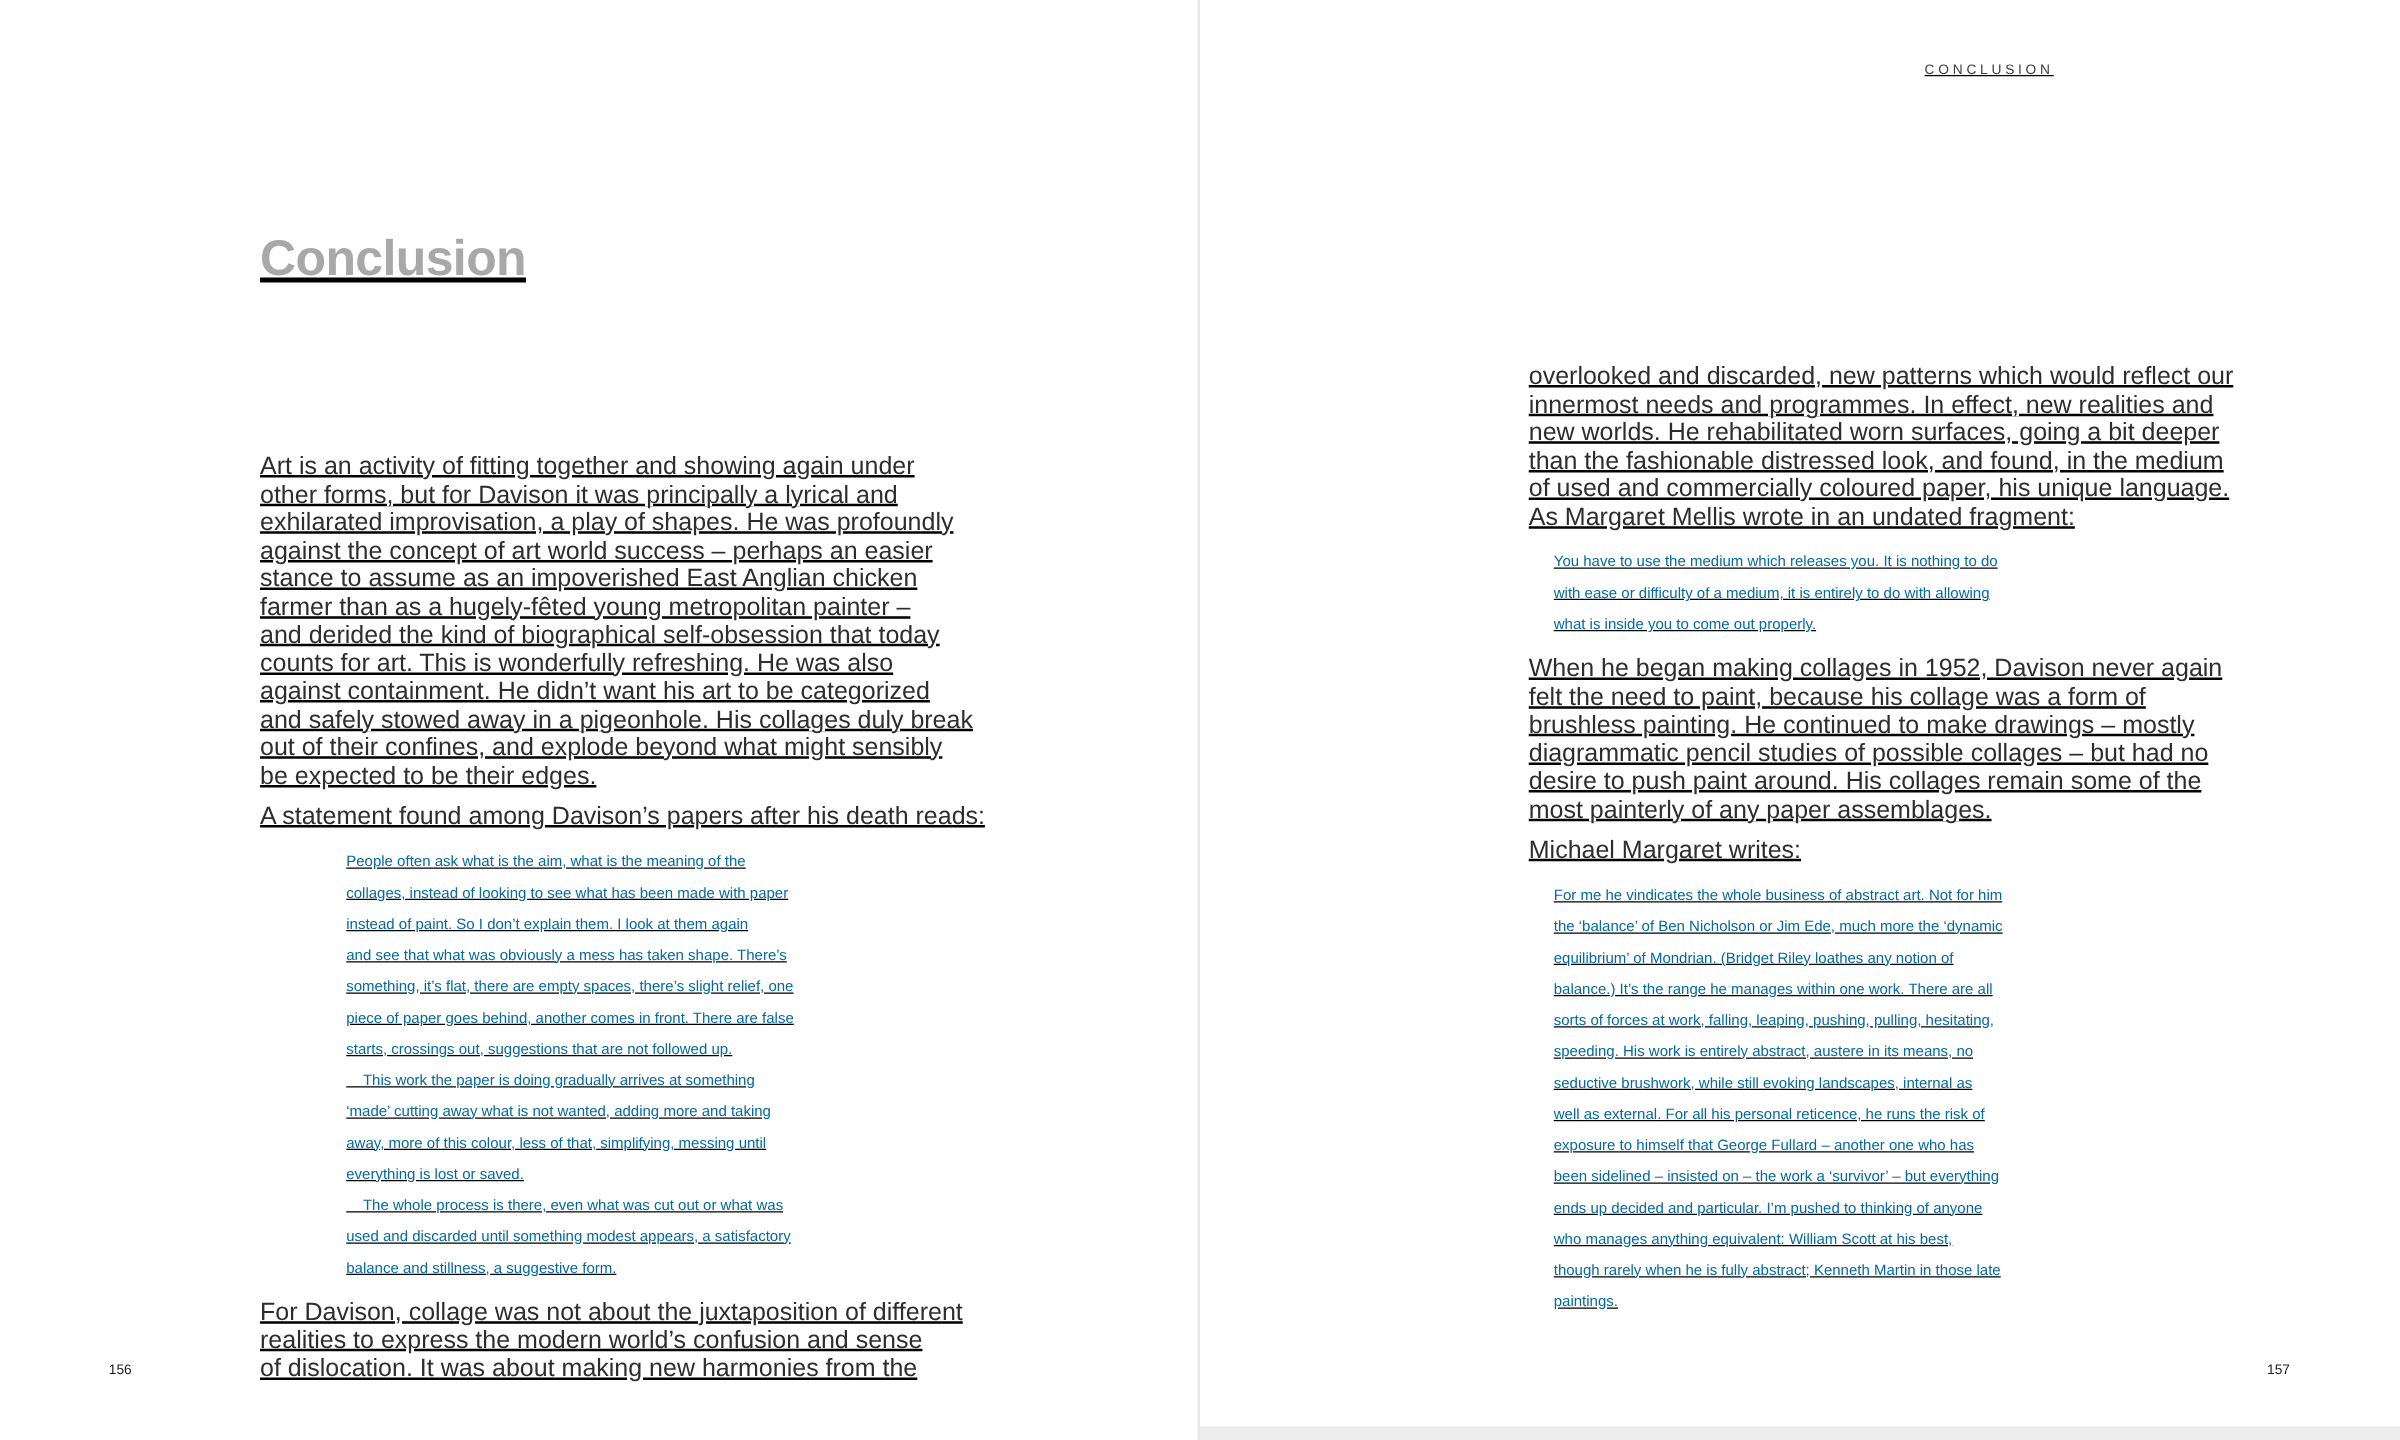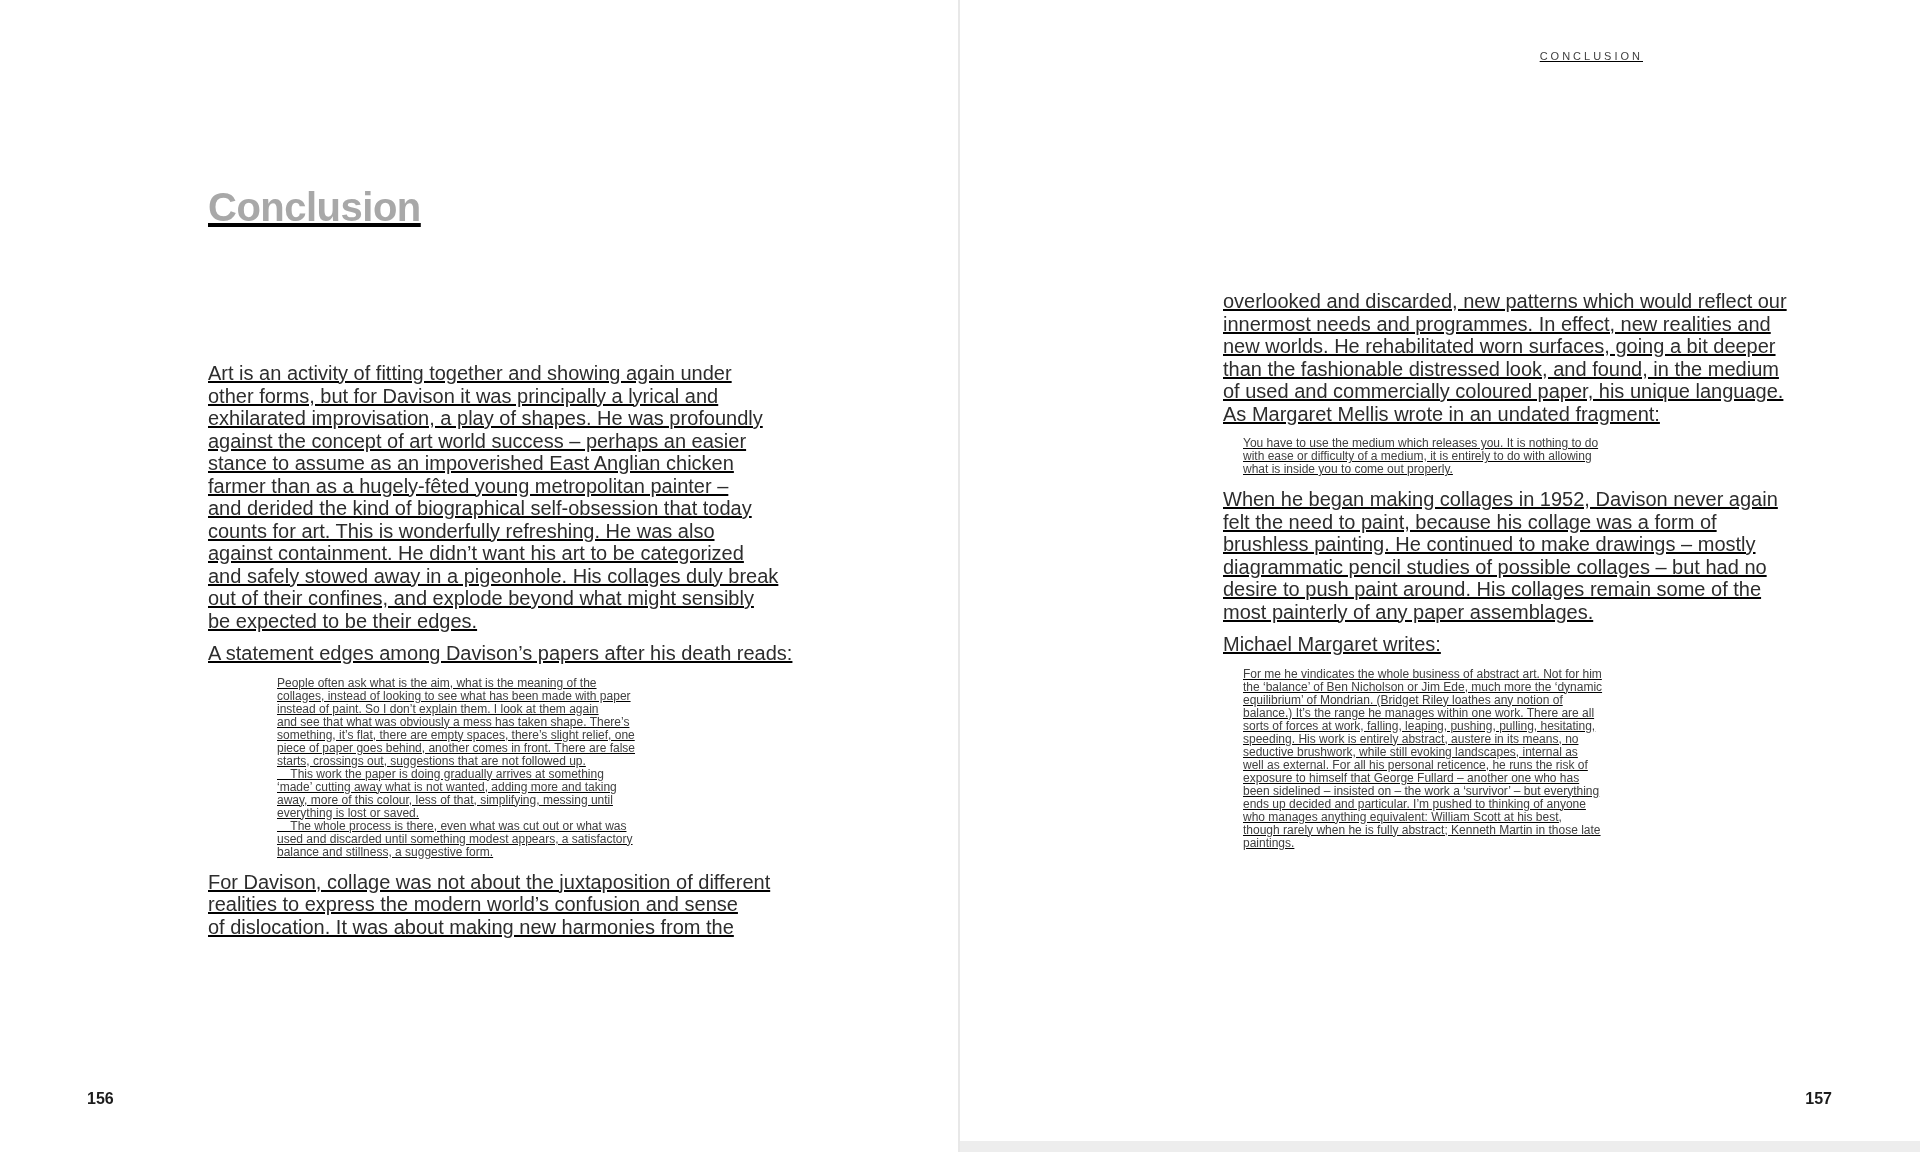--- a/index.html
+++ b/index.html
@@ -39,40 +39,40 @@
     margin: 0 0 10px 0;
     font-size: 20px;
     line-height: 22.5px;
     color: #2d2d2d;
     white-space: pre;
   }
   .page.left .first-par { margin-top: 133px; }
   .quote-block {
     margin: 12px 0 12px 69px;
     font-size: 12px;
-    line-height: 13px;
-    color: #404040;
+    line-height: 25px;
+    color: #0369a1;
     white-space: pre;
   }
   .page.right .quote-block { margin-left: 20px; }
   .running-header {
     margin: 50px 0 0 0;
     text-align: right;
     font-size: 11px;
     line-height: 13px;
     letter-spacing: 3px;
     color: #3e3e3e;
   }
   .page.right .first-par { margin-top: 227px; }
   .page.right .closing-par { margin-top: 34px; }
   .page-number {
     position: absolute;
     top: 1090px;
-    font-size: 16px;
-    font-weight: 700;
+    font-size: 11px;
+    font-weight: 400;
     color: #1c1c1c;
   }
   .page-number.pn-left  { left: 87px; }
   .page-number.pn-right { right: 88px; text-align: left; }
 </style>
 </head>
 <body>
 
 <div class="spread">
 
@@ -88,21 +88,21 @@
 against the concept of art world success – perhaps an easier
 stance to assume as an impoverished East Anglian chicken
 farmer than as a hugely-fêted young metropolitan painter –
 and derided the kind of biographical self-obsession that today
 counts for art. This is wonderfully refreshing. He was also
 against containment. He didn’t want his art to be categorized
 and safely stowed away in a pigeonhole. His collages duly break
 out of their confines, and explode beyond what might sensibly
 be expected to be their edges.</p>
 
-    <p class="body-par">A statement edges among Davison’s papers after his death reads:</p>
+    <p class="body-par">A statement found among Davison’s papers after his death reads:</p>
 
     <blockquote class="quote-block">People often ask what is the aim, what is the meaning of the
 collages, instead of looking to see what has been made with paper
 instead of paint. So I don’t explain them. I look at them again
 and see that what was obviously a mess has taken shape. There’s
 something, it’s flat, there are empty spaces, there’s slight relief, one
 piece of paper goes behind, another comes in front. There are false
 starts, crossings out, suggestions that are not followed up.
 &nbsp;&nbsp;&nbsp;&nbsp;This work the paper is doing gradually arrives at something
 ‘made’ cutting away what is not wanted, adding more and taking

